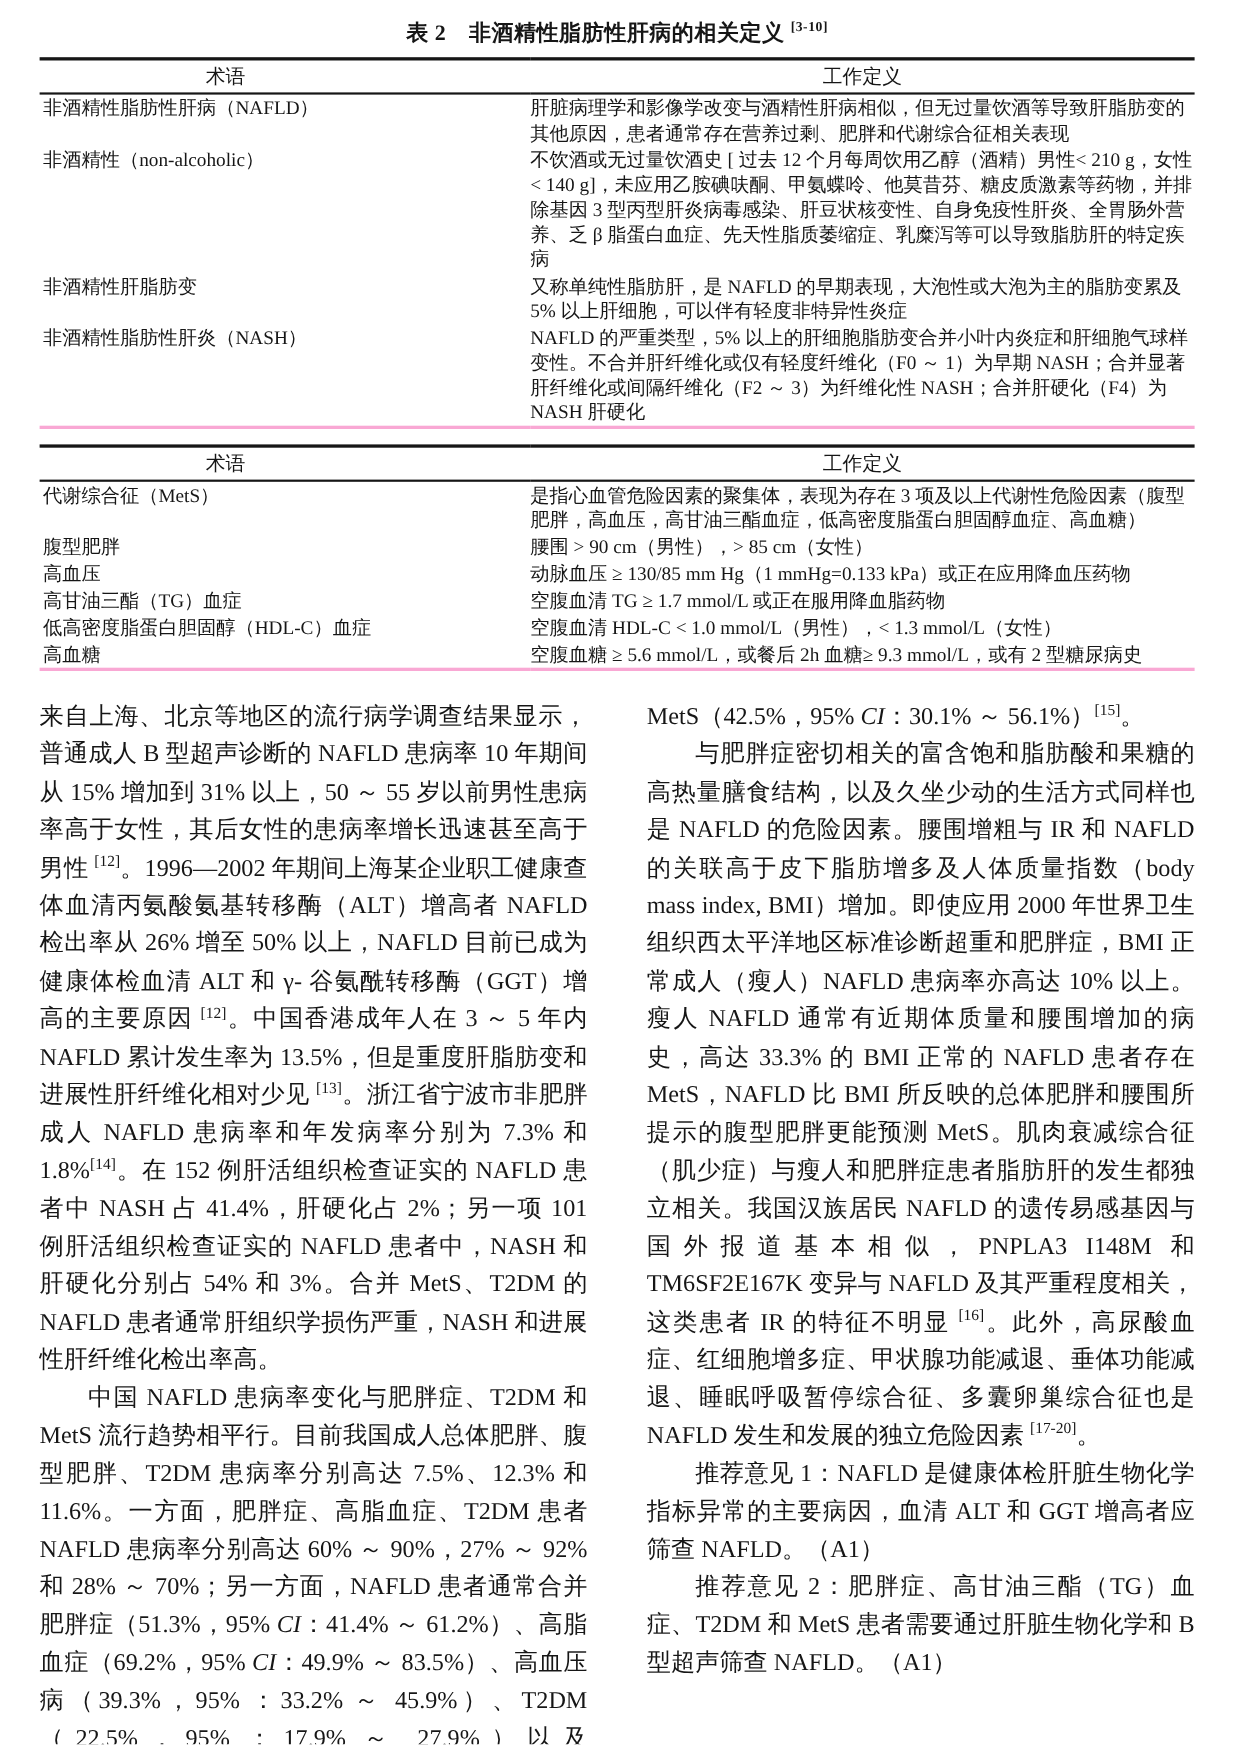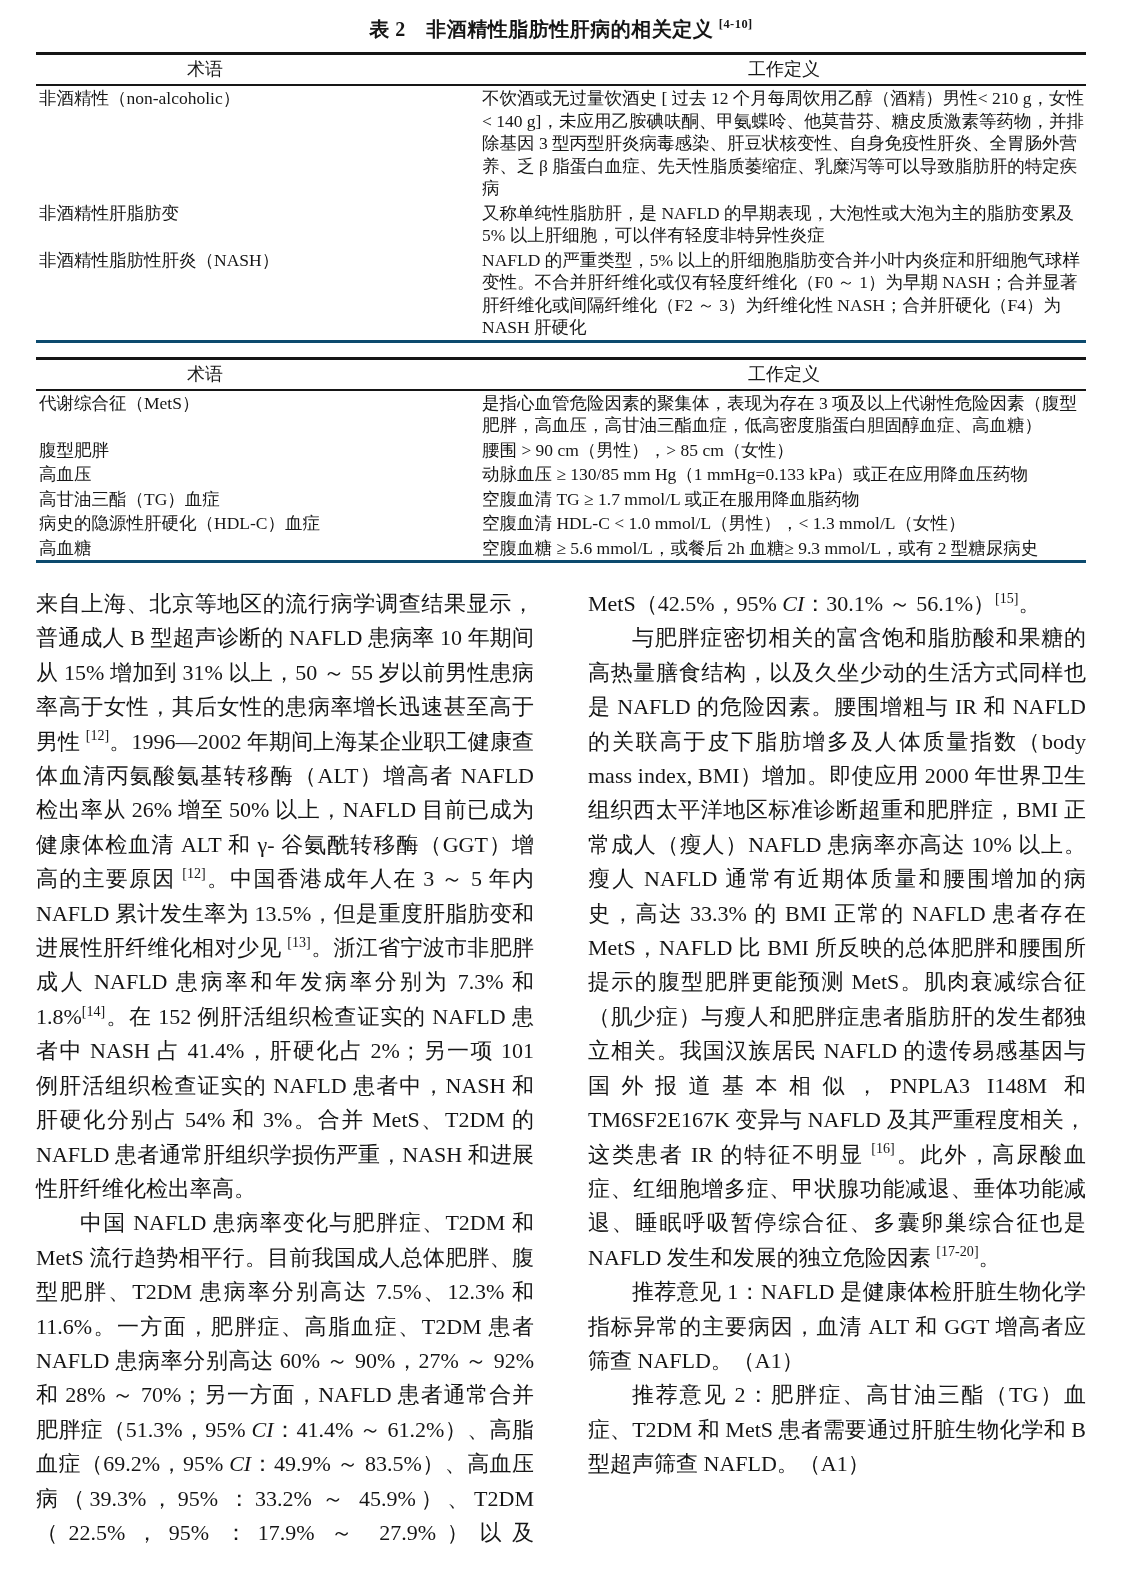--- a/index.html
+++ b/index.html
@@ -25,21 +25,21 @@
   }
   .tbl-title sup {
     font-size: 0.62em;
     font-weight: 700;
     line-height: 0;
   }
   table.def-table {
     width: 100%;
     border-collapse: collapse;
     border-top: 3px solid #161616;
-    border-bottom: 3px solid #0c4a6e;
+    border-bottom: 3px solid #f9a8d4;
     table-layout: fixed;
   }
   table.def-table thead th {
     font-weight: 400;
     font-size: 18px;
     text-align: center;
     padding: 2px 0 3px 0;
     border-bottom: 2px solid #161616;
   }
   table.def-table thead th.h-term { width: 338px; padding-right: 108px; }
@@ -76,29 +76,33 @@
     margin-top: 44px;
   }
   .col i { font-style: italic; }
 </style>
 </head>
 <body>
 
 <div class="page">
 
   <section>
-    <div class="tbl-title"><span>表 2　非酒精性脂肪性肝病的相关定义</span> <sup>[4-10]</sup></div>
+    <div class="tbl-title"><span>表 2　非酒精性脂肪性肝病的相关定义</span> <sup>[3-10]</sup></div>
     <table class="def-table">
       <thead>
         <tr>
           <th class="h-term">术语</th>
           <th>工作定义</th>
         </tr>
       </thead>
       <tbody>
+        <tr>
+          <td class="term">非酒精性脂肪性肝病（NAFLD）</td>
+          <td class="def">肝脏病理学和影像学改变与酒精性肝病相似，但无过量饮酒等导致肝脂肪变的其他原因，患者通常存在营养过剩、肥胖和代谢综合征相关表现</td>
+        </tr>
         <tr>
           <td class="term">非酒精性（non-alcoholic）</td>
           <td class="def">不饮酒或无过量饮酒史 [ 过去 12 个月每周饮用乙醇（酒精）男性&lt; 210 g，女性&lt; 140 g]，未应用乙胺碘呋酮、甲氨蝶呤、他莫昔芬、糖皮质激素等药物，并排除基因 3 型丙型肝炎病毒感染、肝豆状核变性、自身免疫性肝炎、全胃肠外营养、乏 β 脂蛋白血症、先天性脂质萎缩症、乳糜泻等可以导致脂肪肝的特定疾病</td>
         </tr>
         <tr>
           <td class="term">非酒精性肝脂肪变</td>
           <td class="def">又称单纯性脂肪肝，是 NAFLD 的早期表现，大泡性或大泡为主的脂肪变累及 5% 以上肝细胞，可以伴有轻度非特异性炎症</td>
         </tr>
         <tr>
           <td class="term">非酒精性脂肪性肝炎（NASH）</td>
@@ -127,21 +131,21 @@
         </tr>
         <tr>
           <td class="term">高血压</td>
           <td class="def">动脉血压 ≥ 130/85 mm Hg（1 mmHg=0.133 kPa）或正在应用降血压药物</td>
         </tr>
         <tr>
           <td class="term">高甘油三酯（TG）血症</td>
           <td class="def">空腹血清 TG ≥ 1.7 mmol/L 或正在服用降血脂药物</td>
         </tr>
         <tr>
-          <td class="term">病史的隐源性肝硬化（HDL-C）血症</td>
+          <td class="term">低高密度脂蛋白胆固醇（HDL-C）血症</td>
           <td class="def">空腹血清 HDL-C &lt; 1.0 mmol/L（男性），&lt; 1.3 mmol/L（女性）</td>
         </tr>
         <tr>
           <td class="term">高血糖</td>
           <td class="def">空腹血糖 ≥ 5.6 mmol/L，或餐后 2h 血糖≥ 9.3 mmol/L，或有 2 型糖尿病史</td>
         </tr>
       </tbody>
     </table>
   </section>
 

